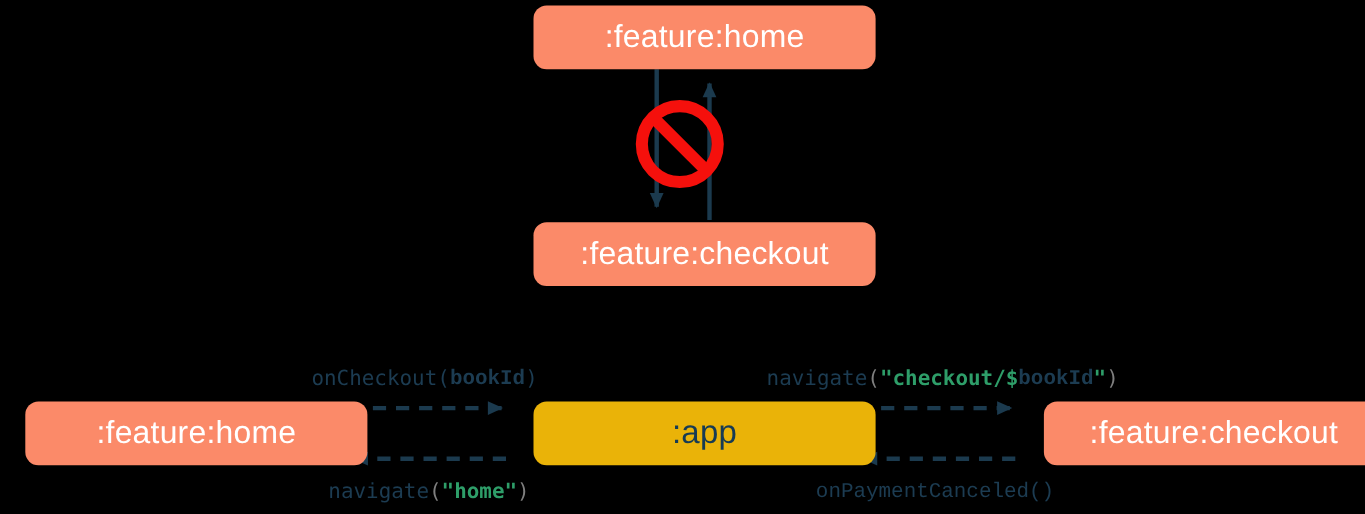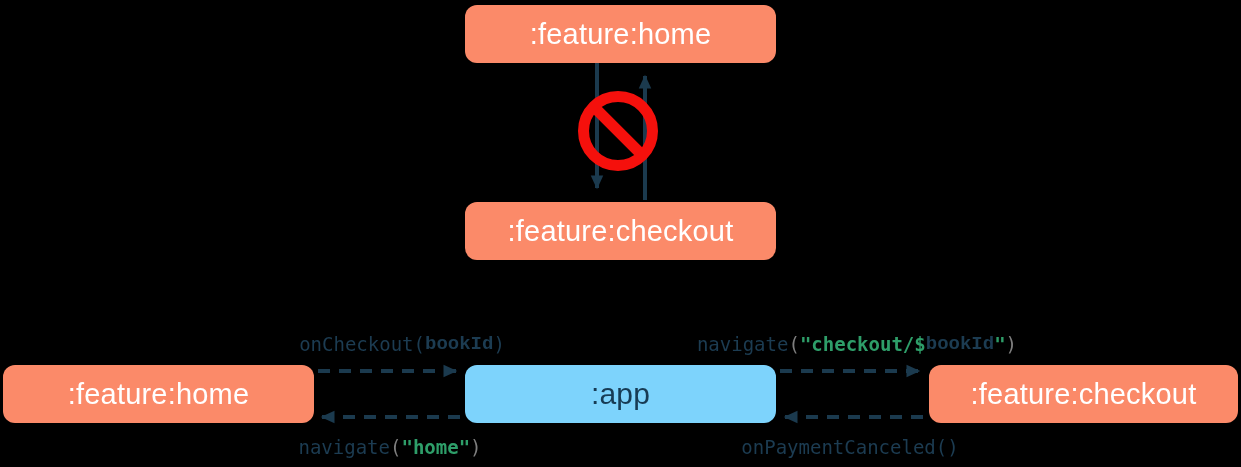--- a/index.html
+++ b/index.html
@@ -10,23 +10,24 @@
     overflow:hidden;
     font-family:"Liberation Sans", sans-serif;
   }
   .box{
     position:absolute;
     height:58px;
     border-radius:12px;
     display:flex;align-items:center;justify-content:center;
     font-size:29px;
     letter-spacing:.2px;
+    margin-left:20px;
   }
   .module{background:#FB8A69;color:#FFFFFF;}
-  .app{background:#7dd3fc;color:#173B54;font-size:30px;}
+  .app{background:#eab308;color:#173B54;font-size:30px;}
   .arrow-layer{position:absolute;left:0;top:0;width:1241px;height:467px;}
   .code{
     position:absolute;
     display:flex;justify-content:center;align-items:center;
     white-space:nowrap;
     font-family:"DejaVu Sans Mono","Liberation Mono",monospace;
     font-size:19px;
     height:26px;
   }
   .cn{color:#1C3C52;font-weight:normal;}
@@ -70,21 +71,21 @@
   <div class="box module" style="left:3px;top:365px;width:311px;">
     <span>:feature:home</span>
   </div>
   <div class="box app" style="left:465px;top:365px;width:311px;">
     <span>:app</span>
   </div>
   <div class="box module" style="left:929px;top:365px;width:309px;">
     <span>:feature:checkout</span>
   </div>
 
-  <div class="code" style="left:252px;top:331px;width:300px;">
+  <div class="code" style="left:236px;top:331px;width:300px;">
     <span class="cn">onCheckout(</span>
       <span class="cnb">bookId</span>
       <span class="cn">)</span>
   </div>
 
   <div class="code" style="left:682px;top:331px;width:350px;">
     <span class="cn">navigate</span>
       <span class="cy">(</span>
       <span class="cg">"checkout/</span>
       <span class="cg">$</span>
@@ -93,17 +94,17 @@
       <span class="cy">)</span>
   </div>
 
   <div class="code" style="left:240px;top:434px;width:300px;">
     <span class="cn">navigate</span>
       <span class="cy">(</span>
       <span class="cg">"home"</span>
       <span class="cy">)</span>
   </div>
 
-  <div class="code" style="left:700px;top:434px;width:300px;">
+  <div class="code" style="left:700px;top:434px;width:300px;font-family:Liberation Mono, monospace;">
     <span class="cn">onPaymentCanceled()</span>
   </div>
 
 </div>
 
 </body></html>

